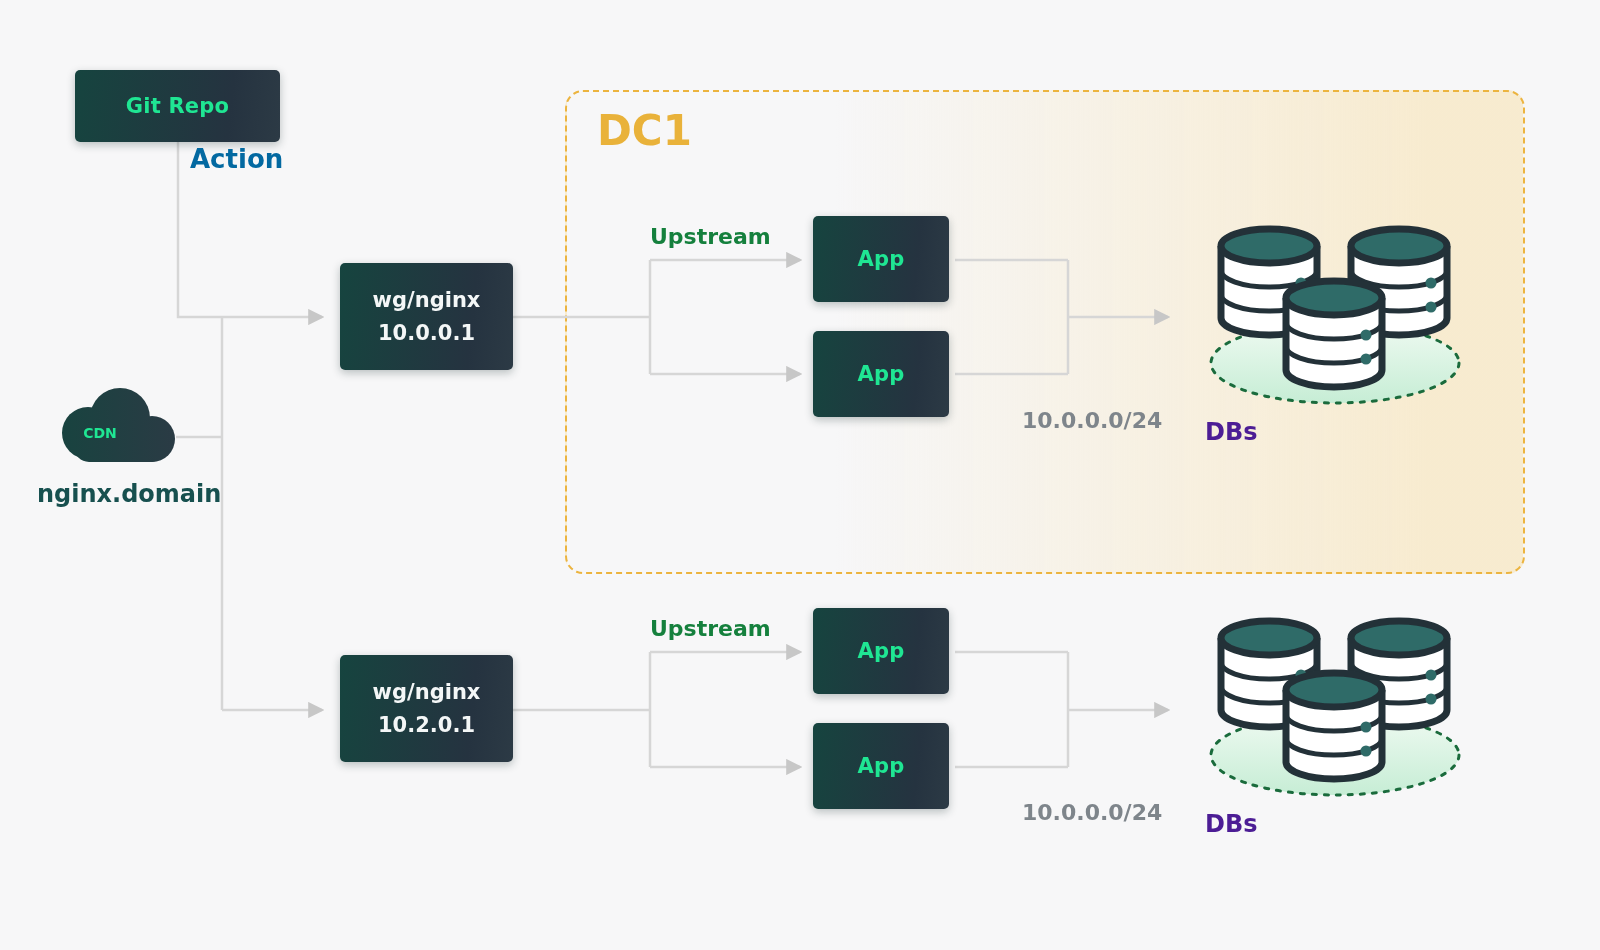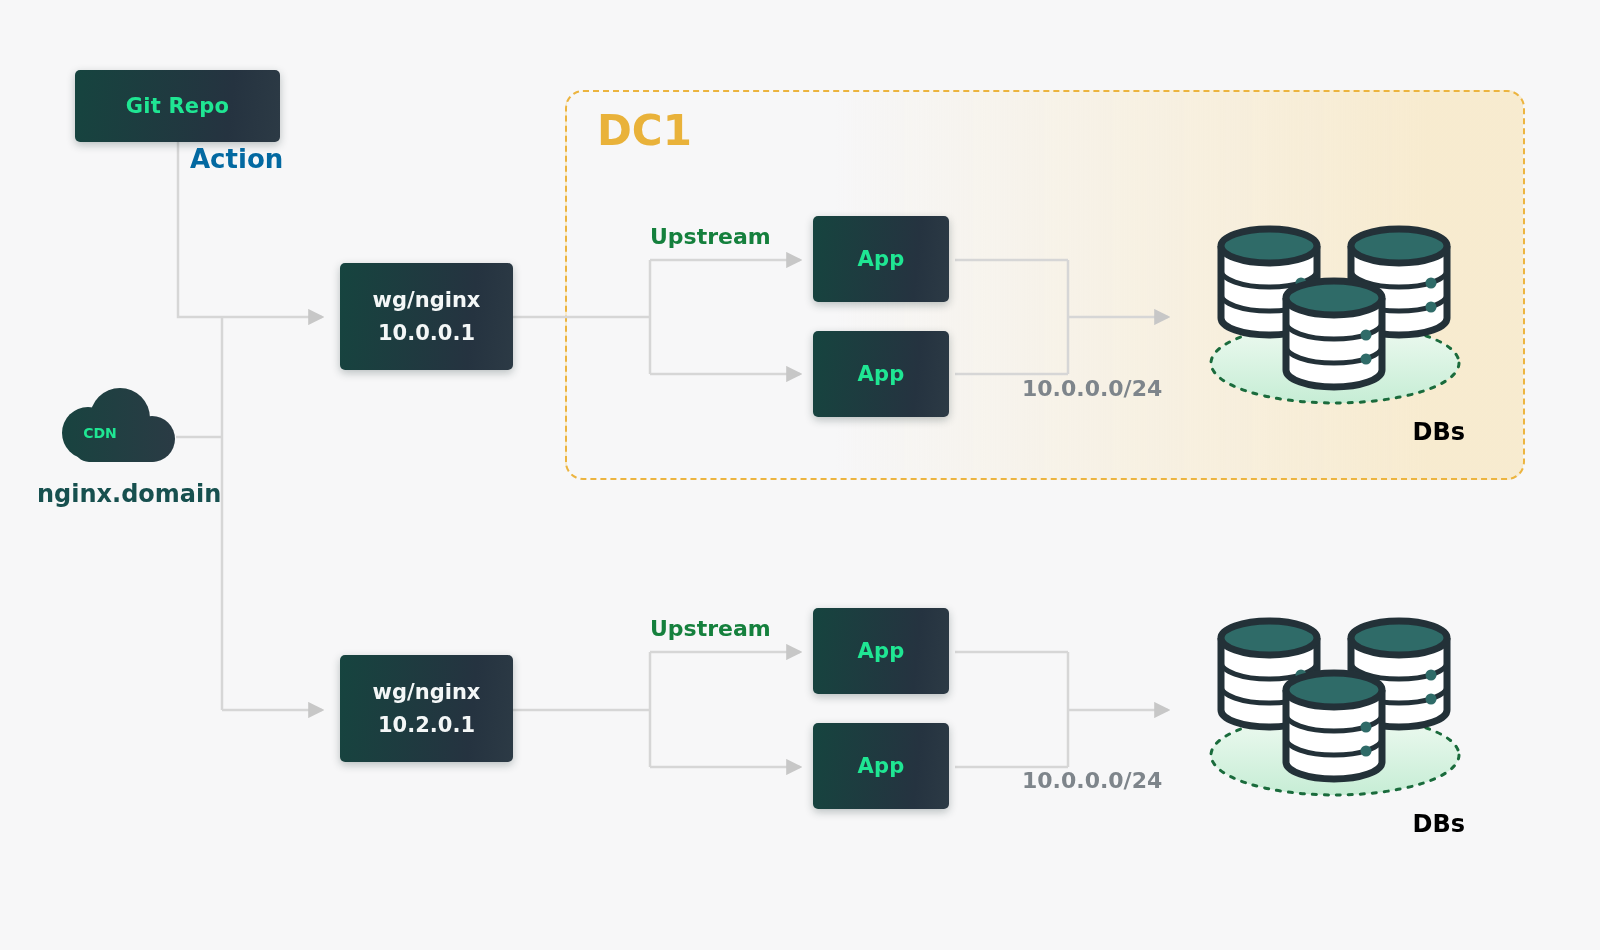--- a/index.html
+++ b/index.html
@@ -24,37 +24,37 @@
 
   .git-repo { left:75px; top:70px; width:205px; height:72px; }
   .nginx1   { left:340px; top:263px; width:173px; height:107px; }
   .nginx2   { left:340px; top:655px; width:173px; height:107px; }
   .app { width:136px; height:86px; }
   .app1a { left:813px; top:216px; } .app1b { left:813px; top:331px; }
   .app2a { left:813px; top:608px; } .app2b { left:813px; top:723px; }
 
   
   .dc {
-    position:absolute; width:960px; height:390px;
+    position:absolute; width:960px; height:484px;
     border:2.5px dashed #ecb43f; border-radius:18px;
     background:linear-gradient(90deg, rgba(249,238,213,0) 28%, rgba(247,234,205,.95) 90%);
   }
   .dc1 { left:565px; top:90px; }
   .dc2 { left:565px; top:505px; }
   .dc-title { position:absolute; left:30px; top:14px; font-size:42px; font-weight:bold; color:#e9b23a; }
 
   
   .lbl { position:absolute; font-weight:bold; white-space:nowrap; }
   .lbl-action   { left:190px; top:144px; font-size:26px; color:#0369a1; }
   .lbl-upstream { font-size:22px; color:#15803d; }
   .up1 { left:650px; top:224px; } .up2 { left:650px; top:616px; }
-  .lbl-subnet   { font-size:22px; color:#7e858b; }
+  .lbl-subnet   { font-size:22px; color:#7e858b;margin-top:32px; }
   .sn1 { left:1022px; top:376px; } .sn2 { left:1022px; top:768px; }
   .lbl-domain   { left:37px; top:480px; width:160px; text-align:center; font-size:24px; color:#17504f; }
-  .lbl-dbs { width:260px; text-align:right; font-size:24px; color:#000000; }
+  .lbl-dbs { width:260px; text-align:left; font-size:24px; color:#4c1d95; }
   .dbs1 { left:1205px; top:418px; } .dbs2 { left:1205px; top:810px; }
 
   
   .cdn { position:absolute; left:46px; top:381px; width:142px; height:94px; }
   .cdn svg { position:absolute; left:0; top:0; }
   .cdn-label {
     position:absolute; left:0; top:52px; width:108px; transform:translateY(-50%);
     text-align:center; color:#1fe693; font-weight:bold; font-size:14px;
   }
 

